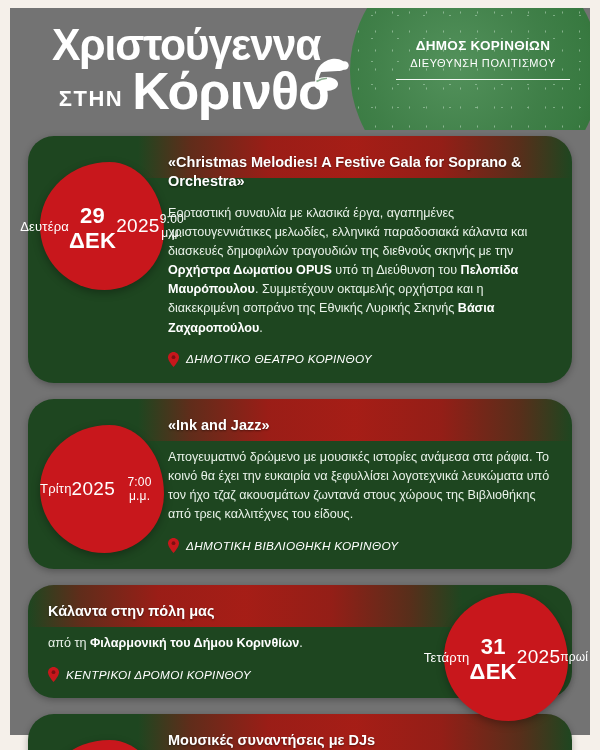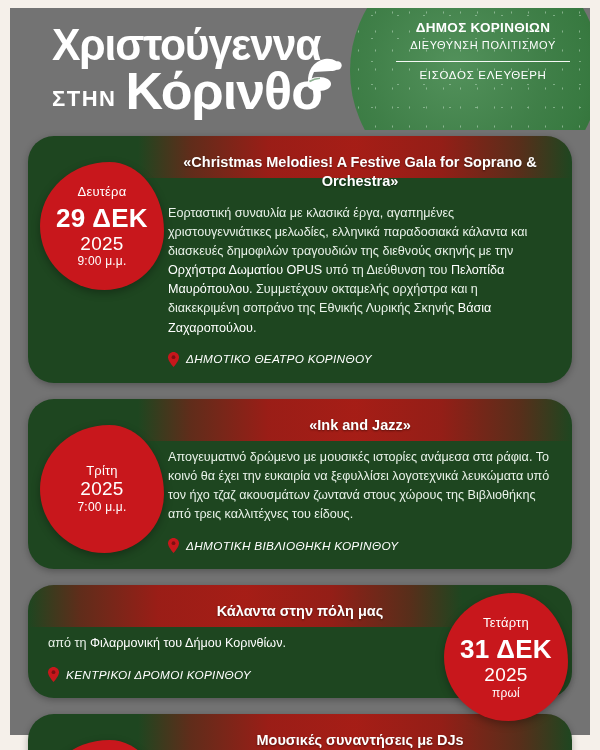--- a/index.html
+++ b/index.html
@@ -68,20 +68,21 @@
     font-stretch:condensed;
     transform:scaleX(.97);
     transform-origin:left center;
   }
   .wm-line2 {
     display:flex;
     align-items:flex-end;
     gap:9px;
     margin-top:2px;
     white-space:nowrap;
+    justify-content:flex-end;
   }
   .wm-sthn {
     font-size:22px;
     font-weight:900;
     letter-spacing:1.5px;
     padding-bottom:4px;
   }
   .wm-korintho {
     font-size:52px;
     font-weight:900;
@@ -93,21 +94,21 @@
   
   .santa-hat {
     position:absolute;
     right:-20px; top:-13px;
     width:40px; height:38px;
   }
 
   
   .muni {
     position:absolute;
-    right:16px; top:12px;
+    right:16px; top:30px;
     width:182px;
     text-align:center;
     color:#ffffff;
   }
   .muni-name {
     font-size:13.5px;
     font-weight:700;
     letter-spacing:.3px;
     line-height:1.25;
   }
@@ -168,35 +169,35 @@
        rgba(130,20,20,0) 100%);
     z-index:1;
   }
 
   .card-title {
     position:relative;
     z-index:4;
     color:#ffffff;
     font-size:14.5px;
     font-weight:700;
-    text-align:center;
+    text-align:left;
     line-height:1.3;
     text-shadow:0 1px 2px rgba(0,0,0,.45);
     padding:3px 0 2px 0;
   }
 
   .card-body {
     position:relative;
     z-index:4;
     color:#e9f2e9;
     font-size:12.6px;
     line-height:1.52;
     margin-top:11px;
   }
-  .card-body b { font-weight:400; color:#ffffff; }
+  .card-body b { font-weight:700; color:#ffffff; }
 
   .card-venue {
     position:relative;
     z-index:4;
     display:flex;
     align-items:center;
     gap:7px;
     margin-top:14px;
     color:#ffffff;
     font-size:11.8px;
@@ -212,33 +213,33 @@
   .card.badge-left  .title-wash { left:110px; border-radius:0 26px 0 0; }
   .card.badge-right .title-wash { right:110px; border-radius:26px 0 0 0; }
 
   
   .badge {
     position:absolute;
     width:124px; height:128px;
     background:#C8171C;
     z-index:6;
     display:flex;
-    flex-direction:column;
+    flex-direction:row;
     align-items:center;
     justify-content:center;
     color:#ffffff;
     text-align:center;
     border-radius:56% 44% 48% 52% / 50% 54% 46% 50%;
     box-shadow:0 3px 9px rgba(0,0,0,.3);
   }
   .badge.on-left  { left:12px;  top:26px; }
   .badge.on-right { right:4px;  top:8px; }
 
   .b-day   { font-size:13px; font-weight:400; letter-spacing:.2px; }
-  .b-date  { font-size:26px; font-weight:700; letter-spacing:.3px; margin-top:5px; line-height:1.12; }
+  .b-date  { font-size:22px; font-weight:700; letter-spacing:.3px; margin-top:5px; line-height:1.12; }
   .b-year  { font-size:19px; font-weight:400; letter-spacing:.3px; line-height:1.15; }
   .b-time  { font-size:12px; font-weight:400; margin-top:0; letter-spacing:.2px; }
 
   
   .card.c1 { min-height:176px; }
   .card.c2 { min-height:162px; }
   .card.c3 { min-height:104px; }
   .card.c4 { min-height:112px; margin-bottom:0; }
 </style>
 </head>
@@ -264,21 +265,20 @@
             <path d="M7.5 26.5 C11 24.2 15 23.3 18 23.2" stroke="#2E7034" stroke-width="1.6" fill="none" opacity=".55"></path>
           </svg>
         </span>
       </div>
     </div>
 
     <div class="muni">
       <div class="muni-name">ΔΗΜΟΣ ΚΟΡΙΝΘΙΩΝ</div>
       <div class="muni-dept">ΔΙΕΥΘΥΝΣΗ  ΠΟΛΙΤΙΣΜΟΥ</div>
       <div class="muni-rule"></div>
-      <div class="muni-free">ΕΙΣΟΔΟΣ ΕΛΕΥΘΕΡΗ</div>
     </div>
   </div>
 
   <div class="cards" id="cards-root">
       <div class="card c1 badge-left first">
         <div class="title-wash"></div>
         <div class="badge on-left">
           <div class="b-day">Δευτέρα</div>
           <div class="b-date">29 ΔΕΚ</div>
           <div class="b-year">2025</div>

